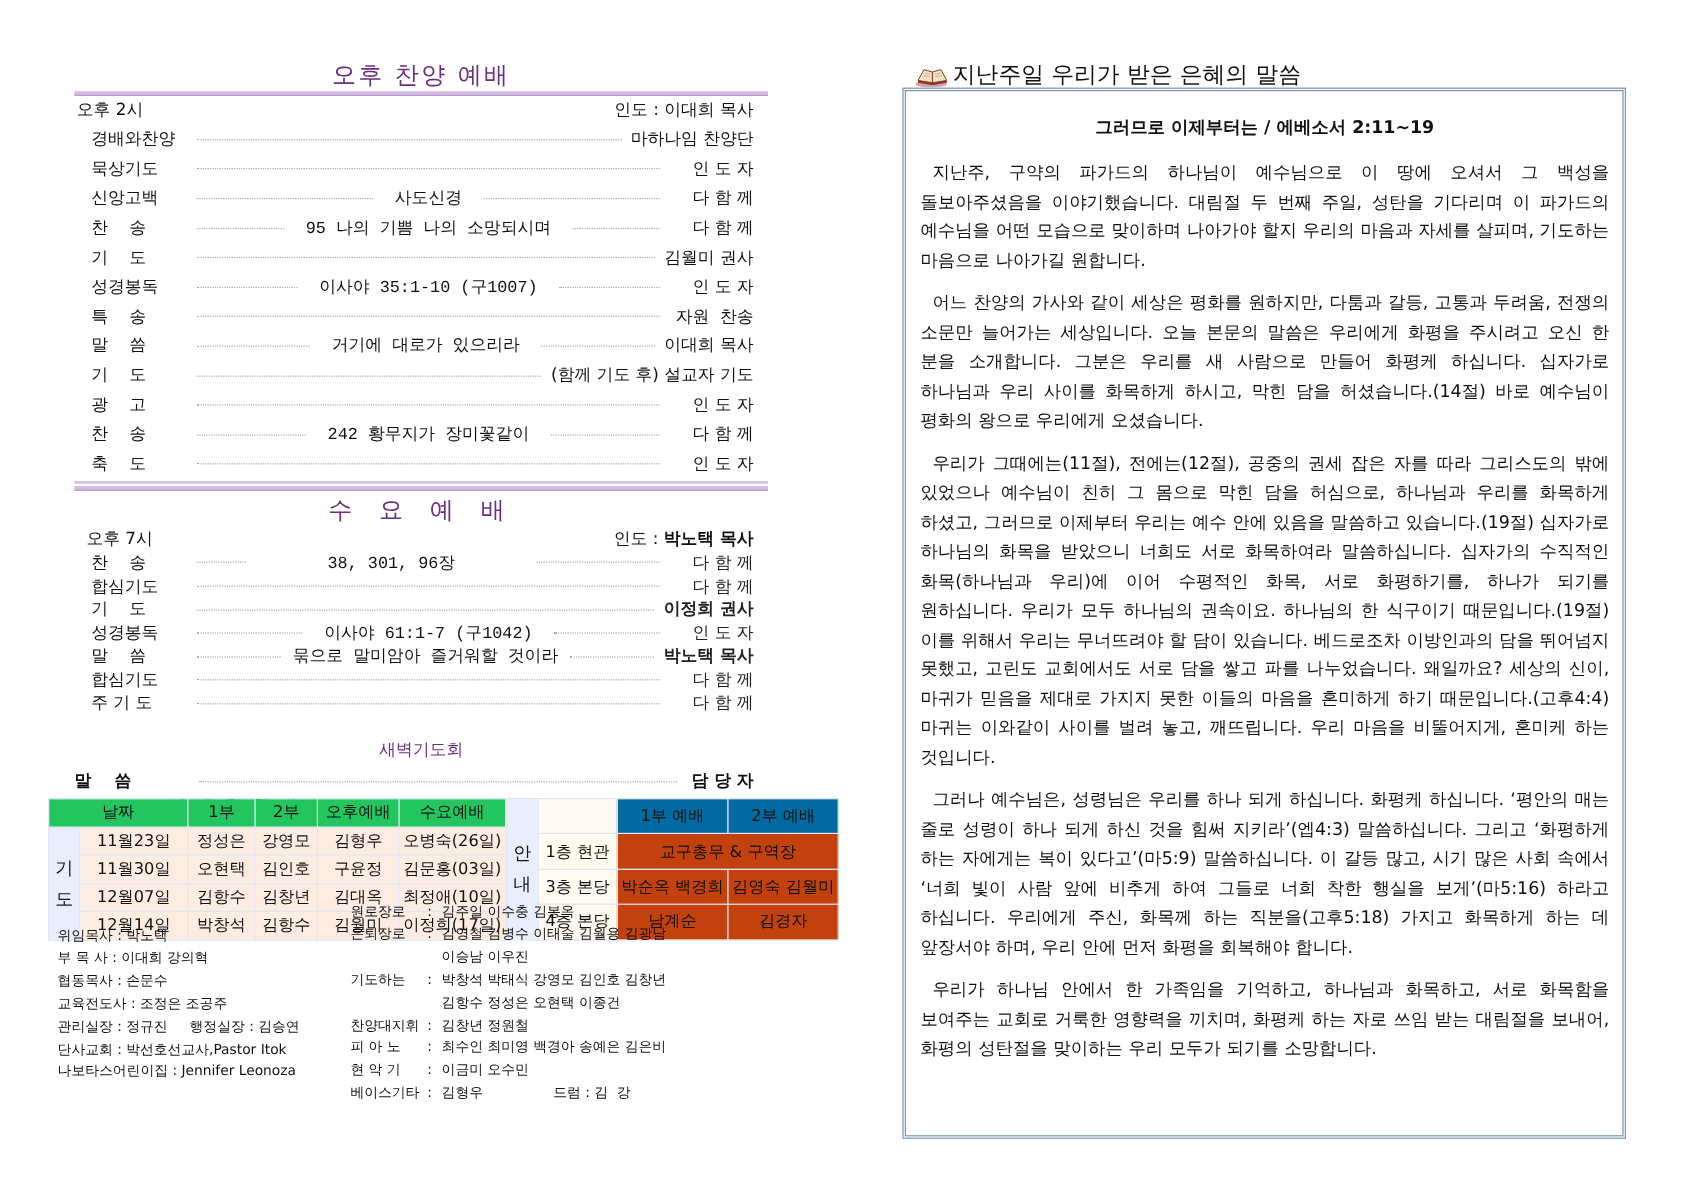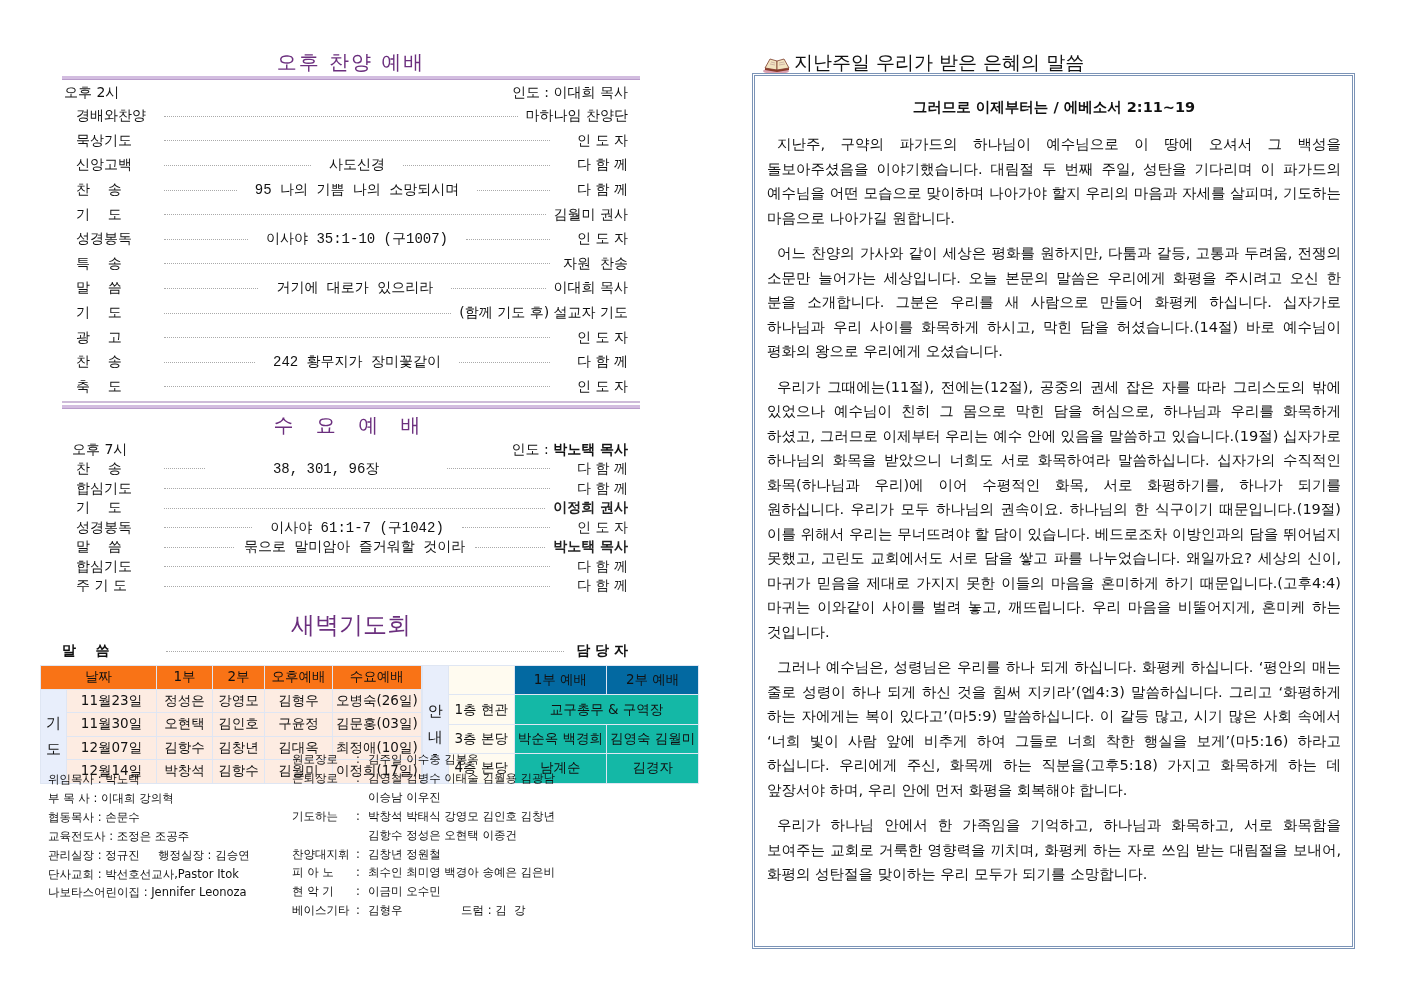--- a/index.html
+++ b/index.html
@@ -20,38 +20,38 @@
   .o-label { width: 80px; white-space: pre; letter-spacing: 0px; }
   .o-mid { flex: 1; display: flex; align-items: center; font-family: Liberation Mono, monospace; }
   .dots { flex: 1; border-bottom: 1px dotted #aaa; height: 1px; margin: 0 8px; }
   .o-center { padding: 0 10px; white-space: nowrap; }
   .o-right { white-space: pre; text-align: right; min-width: 70px; }
 
   .wed .o-row { height: 19.6px; }
   .wed .o-right { color: #222; }
   .wed .o-right.strong { font-weight: bold; }
 
-  .dawn-title { text-align: center; color: #6b2f7e; font-size: 24px; margin-top: 14px; height: 30px; line-height: 30px; }
+  .dawn-title { text-align: center; color: #6b2f7e; font-size: 14px; margin-top: 14px; height: 30px; line-height: 30px; }
   .dawn-row { display: flex; align-items: center; height: 22px; font-size: 14px; font-weight: bold; padding-right: 12px; }
   .dawn-row .dl { width: 92px; white-space: pre; padding-left: 0; }
   .dawn-row .dots { margin: 0 12px; }
 
   .duty-cap { font-size: 13px; padding-left: 80px; height: 20px; line-height: 20px; letter-spacing: 3px; }
 
   .tables { position: absolute; left: 40px; top: 665px; display: flex; gap: 0; }
   table { border-collapse: collapse; font-size: 13.5px; }
   td, th { border: 1px solid #dfe6f3; height: 23.5px; text-align: center; font-weight: normal; padding: 0 3px; white-space: nowrap; }
-  .t1 th { background: #f97316; }
+  .t1 th { background: #22c55e; }
   .t1 td.side { background: #e8eefb; width: 26px; font-size: 15px; }
   .t1 td.val { background: #fdece2; }
   .t2 th { background: #0369a1; }
   .t2 th.blank { background: #fffbf0; }
   .t2 td.side { background: #e8eefb; width: 26px; font-size: 15px; }
   .t2 td.flr { background: #fffbf0; }
-  .t2 td.val { background: #14b8a6; }
+  .t2 td.val { background: #c2410c; }
 
   .staff { position: absolute; left: 48px; top: 770px; font-size: 11.5px; line-height: 18.9px; }
   .staff div { white-space: pre; }
   .elders { position: absolute; left: 292px; top: 750px; font-size: 11.5px; line-height: 18.9px; }
   .elders .e-row { display: flex; }
   .elders .e-k { width: 64px; white-space: pre; }
   .elders .e-sep { width: 12px; }
   .elders .e-v { white-space: pre; }
 
   

